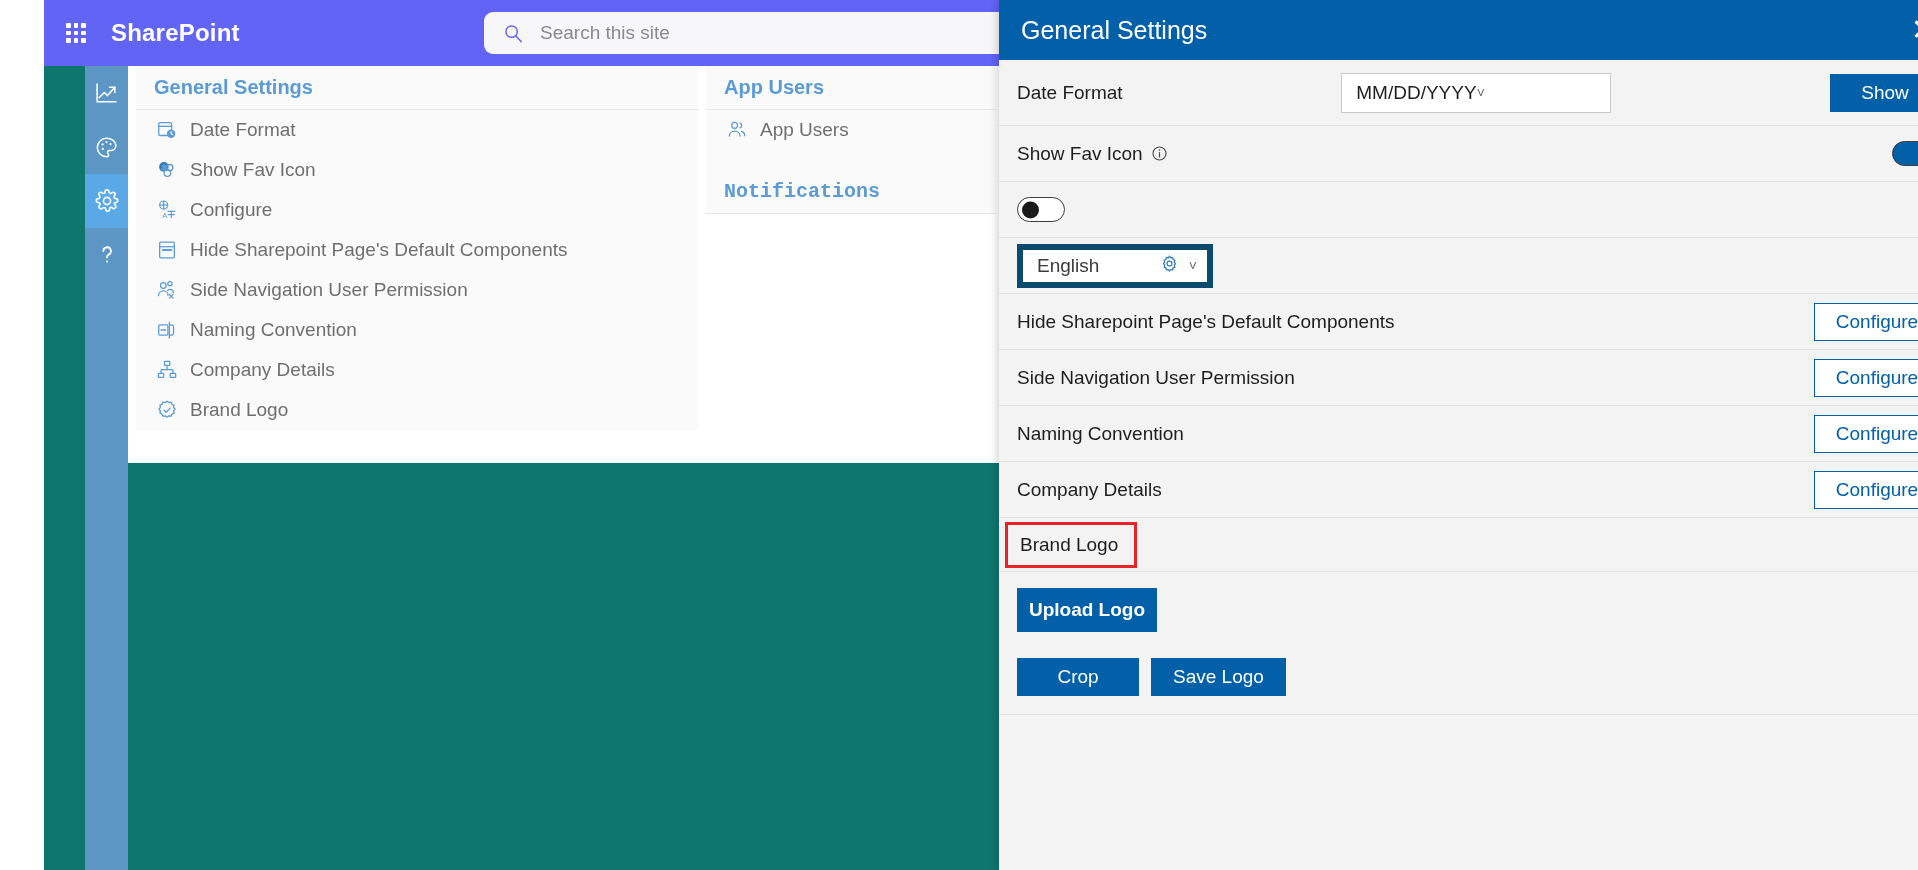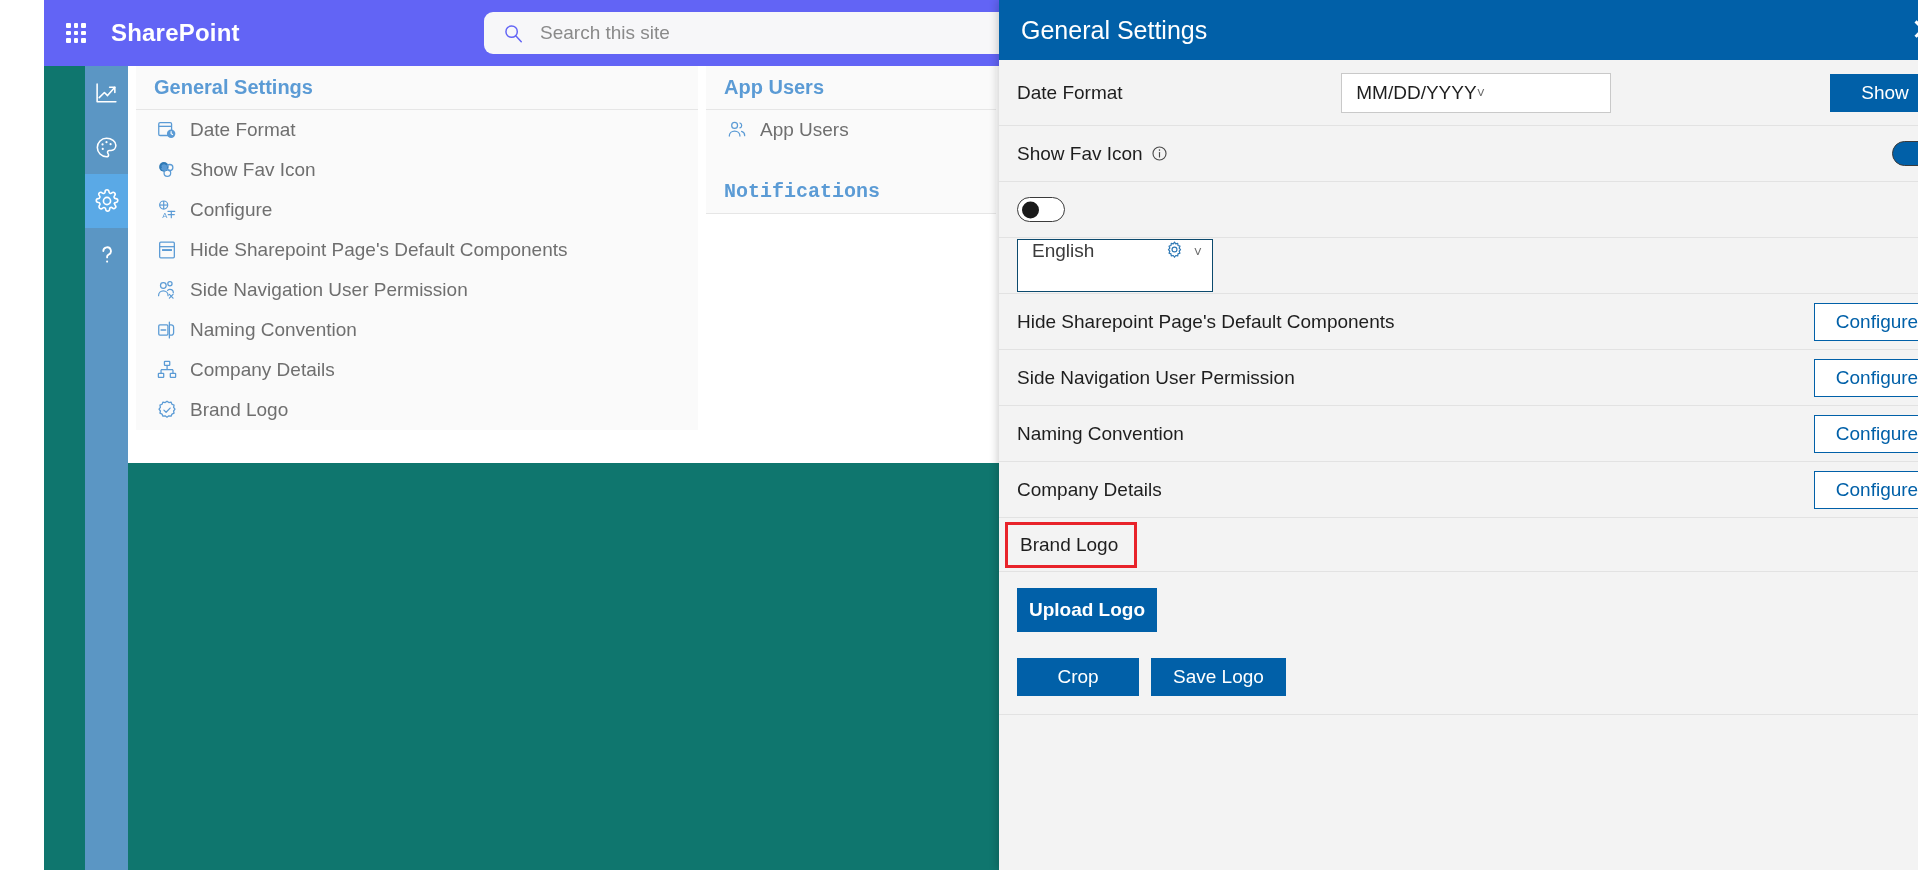--- a/index.html
+++ b/index.html
@@ -130,22 +130,22 @@
     position: absolute; top: 50%; transform: translateY(-50%);
     width: 17px; height: 17px; border-radius: 50%;
   }
   .toggle.on .knob { right: 4px; background: #ffffff; }
   .toggle.off .knob { left: 4px; background: #1a1a1a; }
 
   .info-ico { width: 17px; height: 17px; display: inline-block; }
 
   
   .lang-box {
-    width: 196px; height: 53px; background: #ffffff; border: 1px solid #0c4a6e;
-    display: flex; align-items: flex-start; justify-content: space-between;
+    width: 196px; height: 44px; background: #ffffff; border: 6px solid #0c4a6e;
+    display: flex; align-items: center; justify-content: space-between;
     padding: 0 10px 0 14px; cursor: pointer;
   }
   .lang-text { font-size: 19px; color: #3b3b3b; }
   .lang-icons { display: flex; align-items: center; gap: 10px; }
 
   .btn-configure {
     width: 126px; height: 38px; background: #ffffff; border: 1px solid #0160a8;
     color: #0160a8; font-size: 19px; cursor: pointer;
     font-family: "Liberation Sans", sans-serif;
   }

